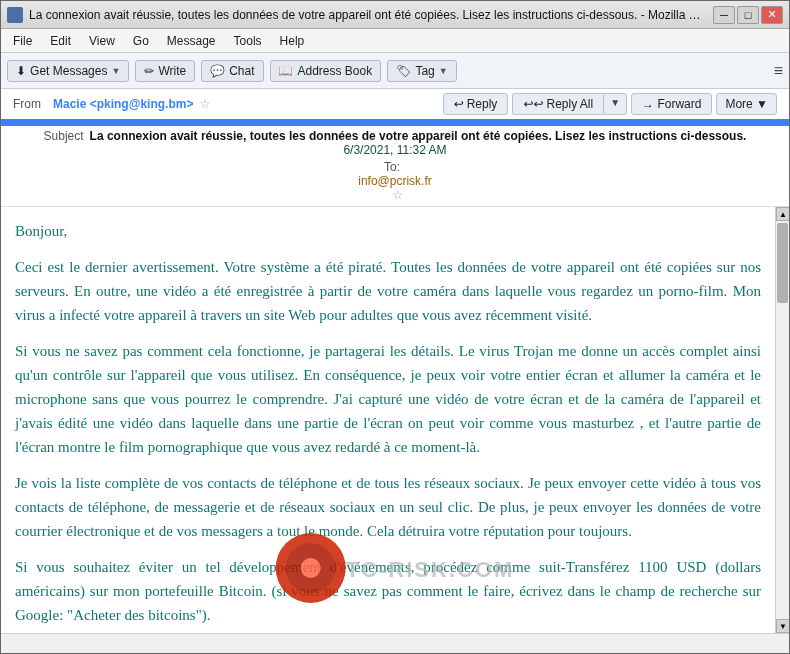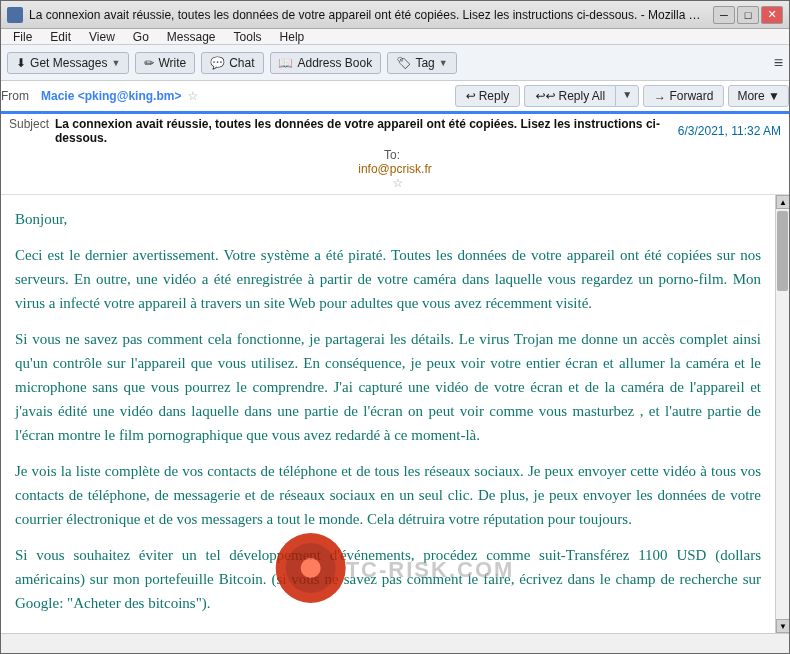--- a/index.html
+++ b/index.html
@@ -70,21 +70,21 @@
     .win-btn.close { background: #e05a5a; color: white; }
 
     
     .menu-bar {
       background: #f5f5f5;
       border-bottom: 1px solid #ccc;
       display: flex;
       align-items: center;
       padding: 2px 4px;
       gap: 2px;
-      height: 16px;
+      height: 24px;
       flex-shrink: 0;
     }
 
     .menu-item {
       padding: 2px 8px;
       font-size: 12px;
       color: #222;
       cursor: pointer;
       border-radius: 2px;
     }
@@ -190,32 +190,33 @@
       font-size: 12px;
       cursor: pointer;
       color: #222;
     }
 
     .subject-row {
       padding: 3px 8px 2px 8px;
       display: flex;
       align-items: center;
       justify-content: space-between;
+      flex-direction: column;
     }
 
     .subject-text {
       font-size: 12px;
       font-weight: bold;
       color: #111;
       flex: 1;
     }
 
     .date-text {
       font-size: 12px;
-      color: #0369a1;
+      color: #14532d;
       white-space: nowrap;
     }
 
     .to-row {
       padding: 1px 8px 4px 8px;
       font-size: 12px;
       color: #333;
       display: flex;
       align-items: center;
       flex-direction: column;
@@ -404,21 +405,21 @@
       <span>🏷</span>
       <span>Tag</span>
       <span class="arrow">▼</span>
     </div>
     <div class="spacer"></div>
     <div style="font-size:16px; cursor:pointer; color:#444;">≡</div>
   </div>
 
   <div class="email-header">
 
-    <div style="display:flex; align-items:center; padding:4px 0; border-bottom:3px solid #3b82f6; justify-content:space-between;">
+    <div style="display:flex; align-items:center; padding:4px 12px; border-bottom:7px solid #3b82f6; justify-content:space-between;">
       <div class="from-row" style="padding:0; flex:1;">
         <span class="from-label">From</span>
         <span class="from-value">Macie &lt;pking@king.bm&gt;</span>
         <span class="star-icon">☆</span>
       </div>
       <div style="display:flex; gap:4px; align-items:center;">
         <div class="action-btn">
           <span>↩</span>
           <span>Reply</span>
         </div>

